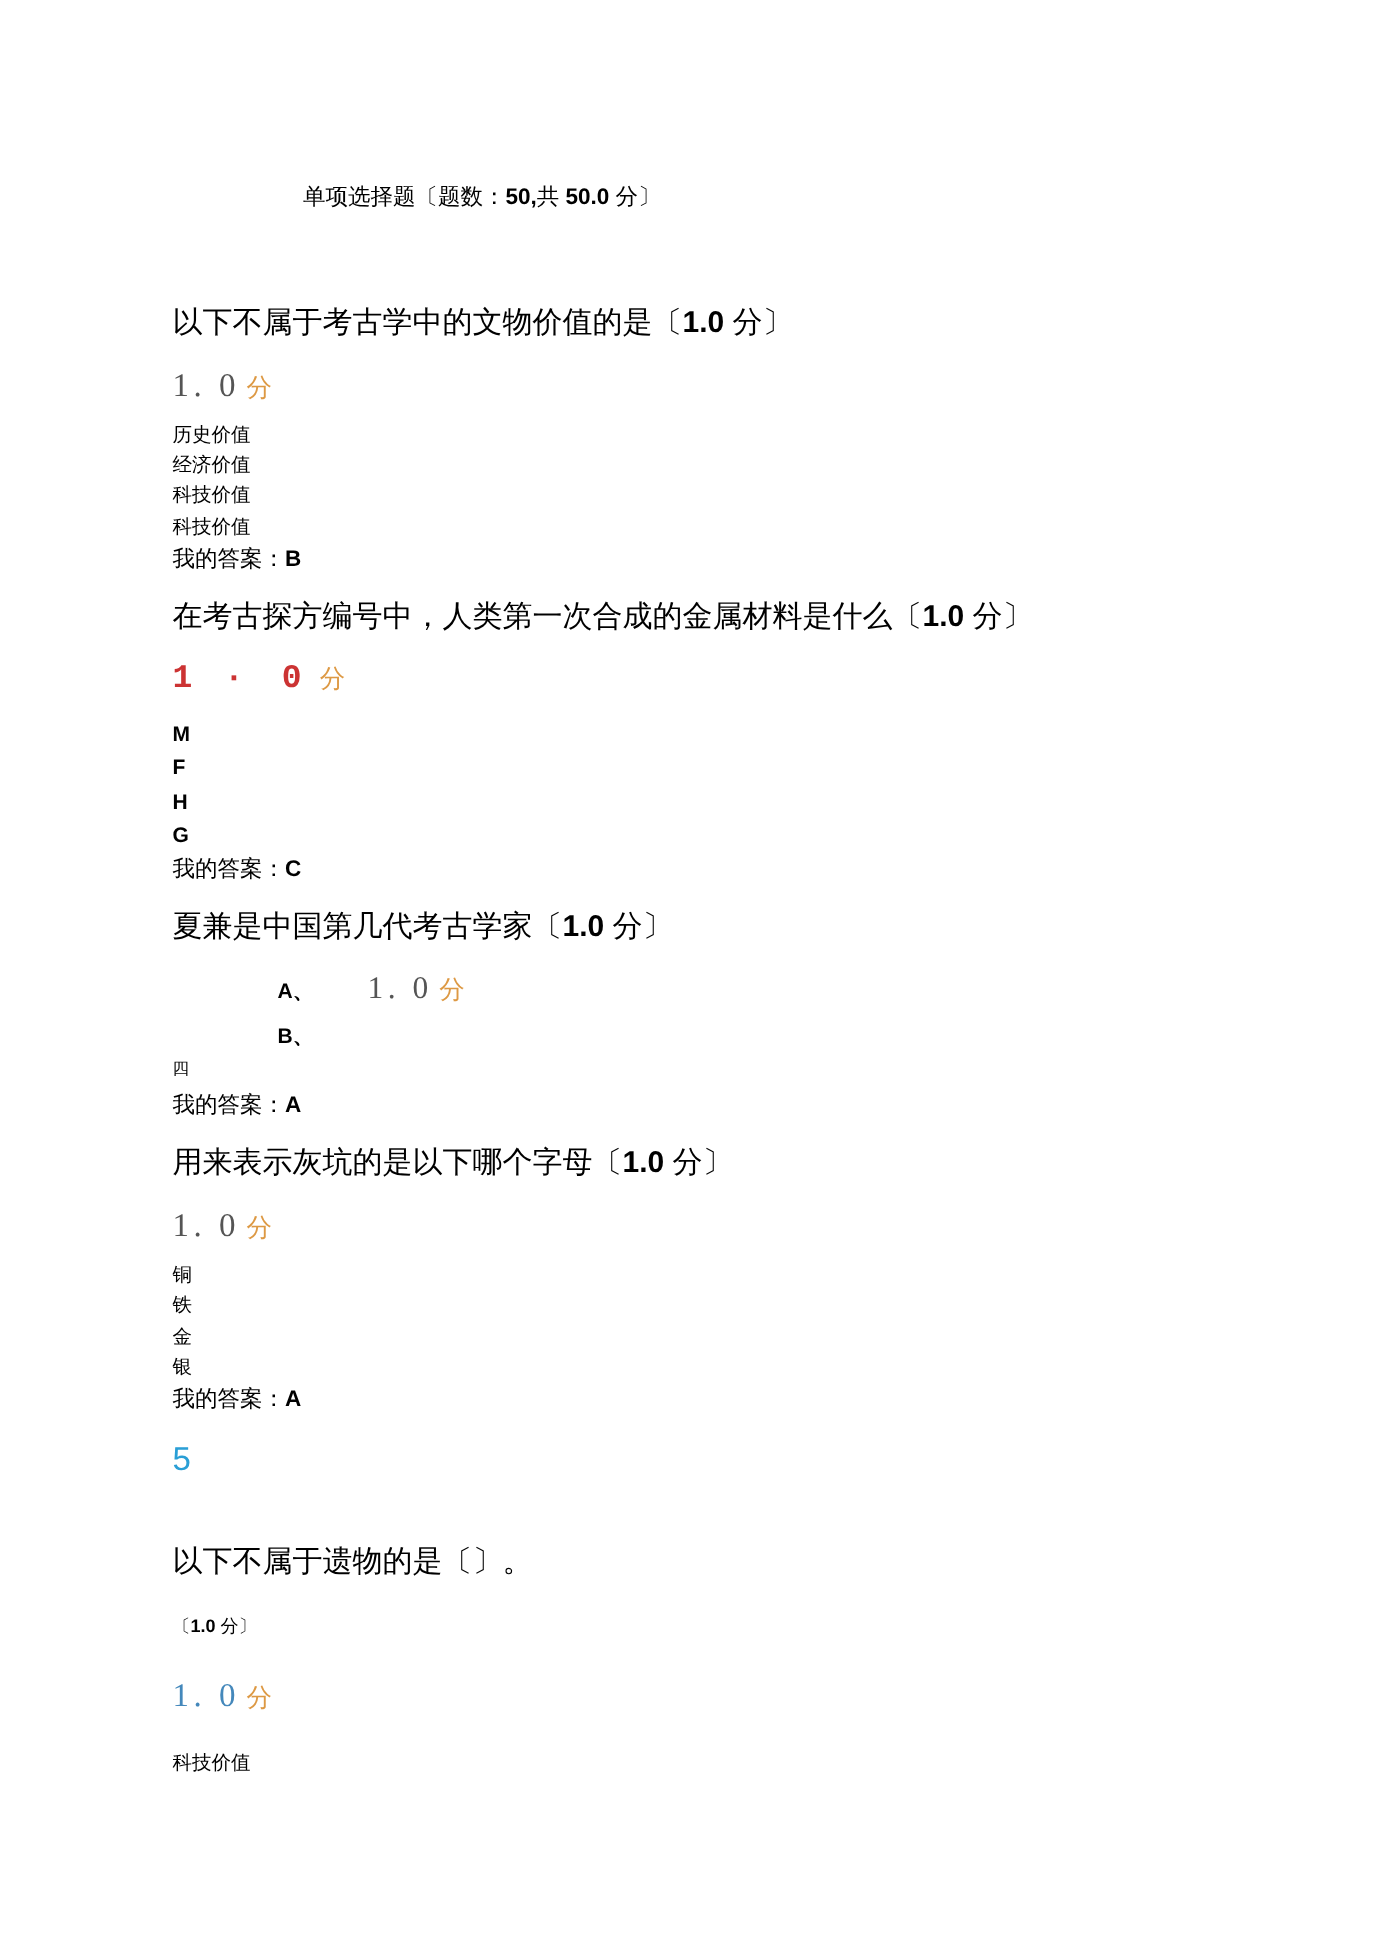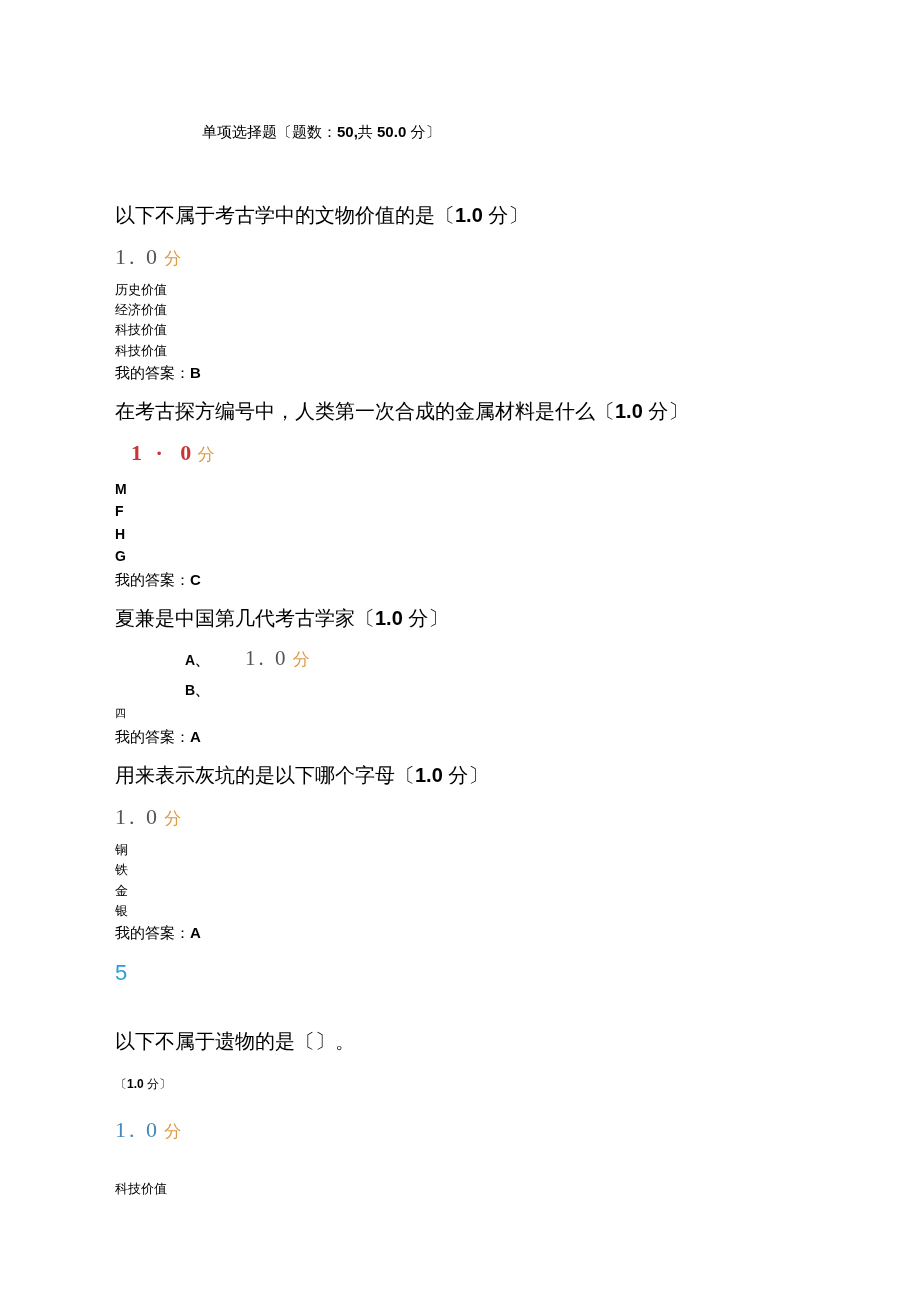--- a/index.html
+++ b/index.html
@@ -37,26 +37,26 @@
       color: #555;
       letter-spacing: 3px;
       margin: 6px 0;
     }
     .score-serif .fen {
       font-size: 17px;
       color: #d94;
       letter-spacing: 0;
     }
     .score-bold-red {
-      font-family: Liberation Serif, serif;
+      font-family: Liberation Mono, monospace;
       font-size: 22px;
       font-weight: bold;
       color: #c33;
       letter-spacing: 2px;
-      margin: 8px 16px;
+      margin: 8px 0;
     }
     .score-bold-red .dot {
       letter-spacing: 6px;
     }
     .score-bold-red .fen {
       font-size: 17px;
       color: #d94;
       font-weight: normal;
       letter-spacing: 0;
     }
@@ -115,21 +115,21 @@
     }
     .q5-num {
       font-family: Arial, sans-serif;
       font-size: 22px;
       color: #2a9fd6;
       font-weight: normal;
       margin-top: 8px;
       margin-bottom: 35px;
     }
     .spaced {
-      margin-top: 32px;
+      margin-top: 18px;
       margin-bottom: 18px;
     }
     .standalone-points {
       font-size: 12px;
       margin: 18px 0;
     }
     .standalone-points .bold {
       font-weight: bold;
     }
   </style>

